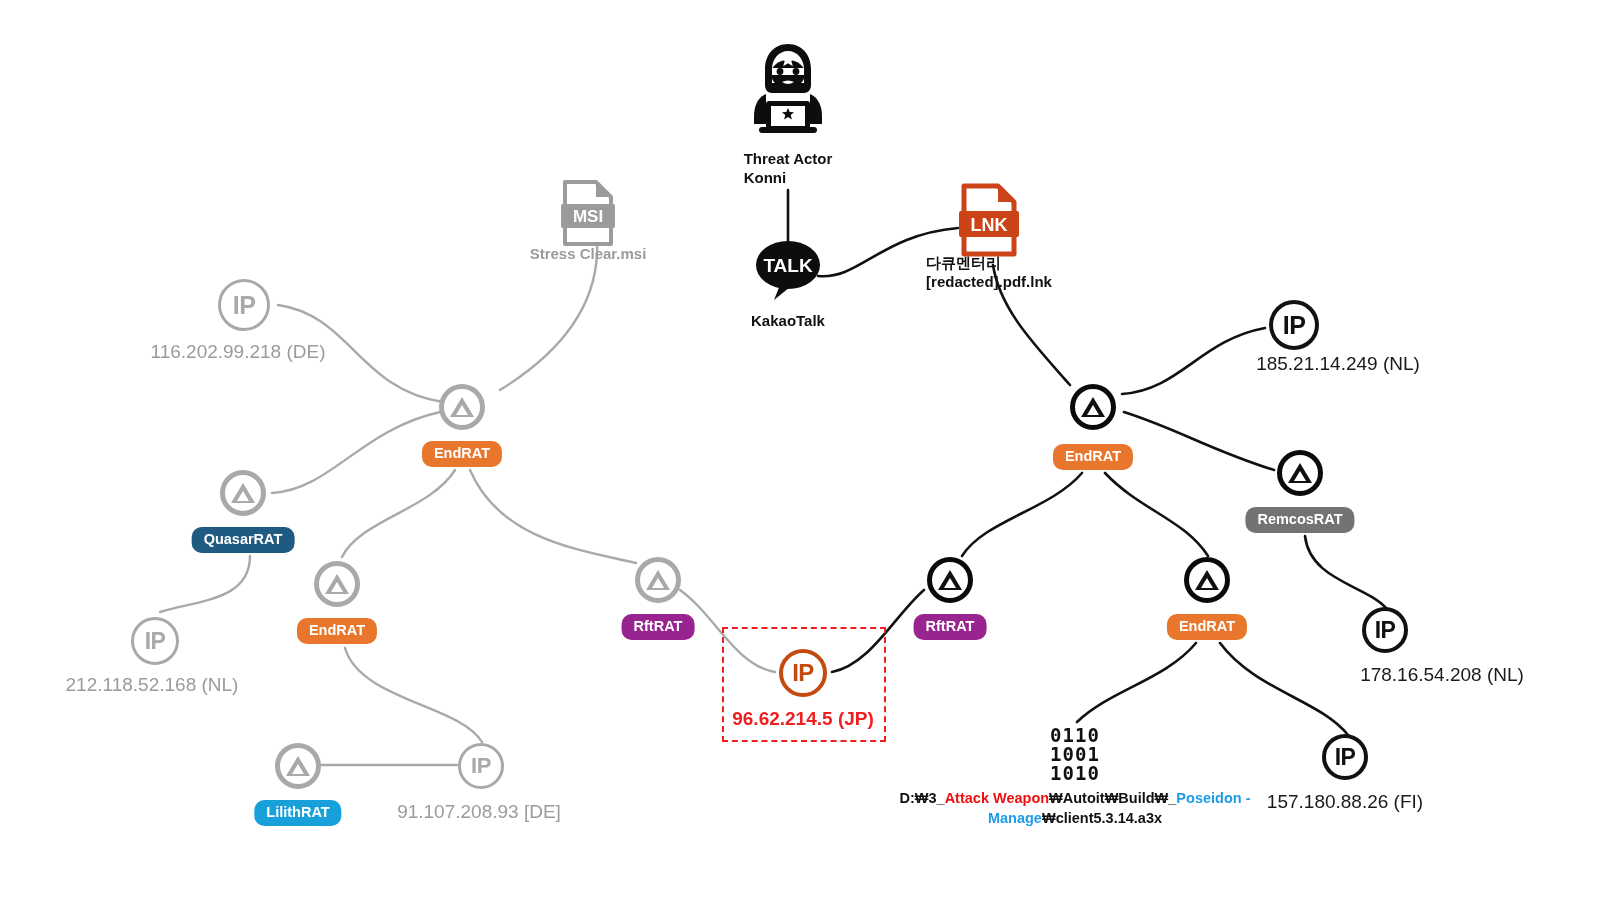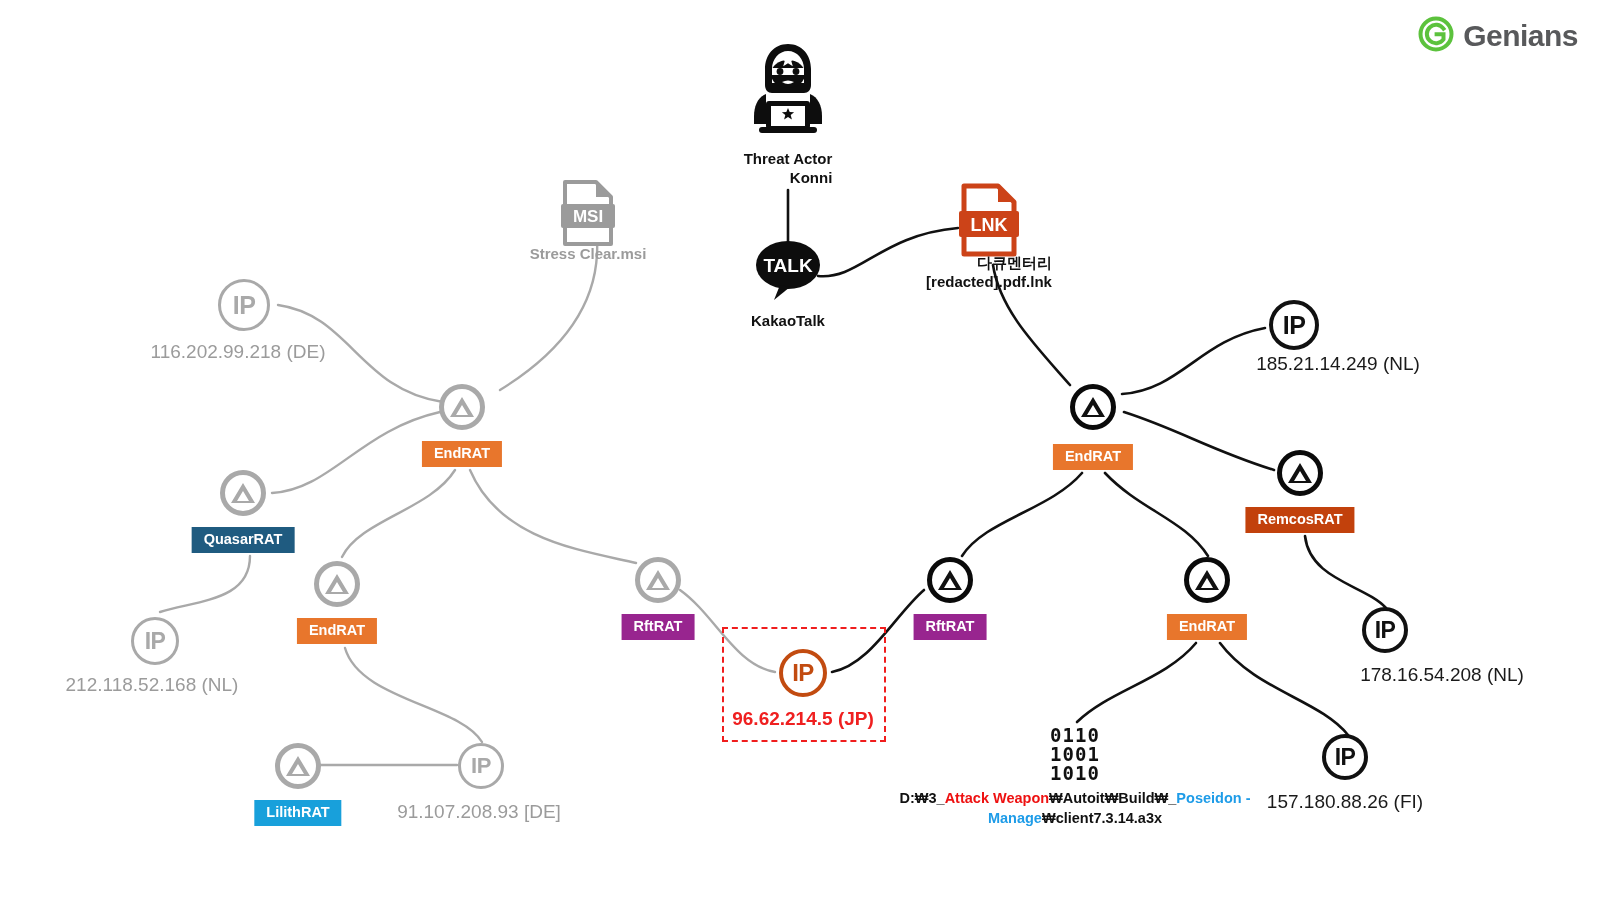--- a/index.html
+++ b/index.html
@@ -31,24 +31,24 @@
   .ipnode.hot{border:4px solid #c24b10;color:#c24b10;}
 
   .caption{font-size:19px;white-space:nowrap;line-height:1.25;}
   .caption.grey{color:#9b9b9b;}
   .caption.black{color:#1a1a1a;}
   .caption.hot{color:#ef2020;font-weight:bold;}
 
   
   .chip{position:absolute;transform:translate(-50%,0);
         color:#fff;font-weight:bold;font-size:14.5px;
-        padding:5px 12px 6px;white-space:nowrap;line-height:1;}
-
-  
-  .ttl{position:absolute;transform:translate(-50%,0);text-align:right;
+        padding:5px 12px 6px;white-space:nowrap;line-height:1;border-radius:10px;}
+
+  
+  .ttl{position:absolute;transform:translate(-50%,0);text-align:left;
        font-weight:bold;font-size:15px;color:#111;line-height:1.25;white-space:nowrap;}
   .ttl.grey{color:#9b9b9b;font-weight:bold;}
 
   
   .fileicon{position:absolute;transform:translate(-50%,-50%);}
 
   
   .hotbox{position:absolute;border:2.5px dashed #f01d1d;box-sizing:border-box;}
 
   
@@ -112,29 +112,20 @@
       <path d="M1105,473 C1140,510 1185,520 1208,556"></path>
 
       <path d="M924,590 C895,615 870,665 832,672"></path>
 
       <path d="M1196,643 C1165,680 1110,690 1077,722"></path>
 
       <path d="M1220,643 C1255,690 1320,700 1348,735"></path>
     </g>
   </svg>
 
-  <div id="brand">
-    <span>
-      <svg width="36" height="36" viewBox="0 0 36 36" aria-hidden="true">
-        <circle cx="18" cy="18" r="15.5" fill="none" stroke="#5cc23d" stroke-width="4"></circle>
-        <path d="M25.5,12.6 A9.2,9.2 0 1 0 25.5,23.4 L25.5,18.3 L18.6,18.3" fill="none" stroke="#5cc23d" stroke-width="4" stroke-linecap="square"></path>
-      </svg>
-    </span>
-    <span class="bt">Genians</span>
-  </div>
 
   <div class="node" style="left:788px;top:90px;">
     <svg width="76" height="100" viewBox="0 0 76 100" aria-hidden="true">
       <g fill="#0d0d0d">
         <path d="M38,6 C24,6 15,17 15,31 L15,47 C15,52 18,55 22,55 L54,55 C58,55 61,52 61,47 L61,31 C61,17 52,6 38,6 Z
                  M38,13 C47,13 54,21 54,31 L54,45 L22,45 L22,31 C22,21 29,13 38,13 Z"></path>
         <ellipse cx="38" cy="36" rx="17" ry="14"></ellipse>
         <rect x="22" y="30" width="32" height="7" fill="#fff"></rect>
         <circle cx="30" cy="33.5" r="3.4" fill="#0d0d0d"></circle>
         <circle cx="46" cy="33.5" r="3.4" fill="#0d0d0d"></circle>
@@ -285,33 +276,33 @@
   </div>
   <div class="chip" style="left:1093px;top:444px;background:#e8762c;">EndRAT</div>
 
   <div class="node" style="left:1300px;top:473px;">
     <div class="mnode black">
       <svg width="26" height="22" viewBox="0 0 26 22" aria-hidden="true">
         <path d="M13,1 L25,21 L1,21 Z M13,9 L7,19 L19,19 Z" fill="#111" fill-rule="evenodd"></path>
       </svg>
     </div>
   </div>
-  <div class="chip" style="left:1300px;top:507px;background:#c2410c;text-align:right;">RemcosRAT</div>
+  <div class="chip" style="left:1300px;top:507px;background:#737373;text-align:right;">RemcosRAT</div>
 
   <div class="node" style="left:1207px;top:580px;">
     <div class="mnode black">
       <svg width="26" height="22" viewBox="0 0 26 22" aria-hidden="true">
         <path d="M13,1 L25,21 L1,21 Z M13,9 L7,19 L19,19 Z" fill="#111" fill-rule="evenodd"></path>
       </svg>
     </div>
   </div>
   <div class="chip" style="left:1207px;top:614px;background:#e8762c;">EndRAT</div>
 
   <div class="binary" style="left:1075px;top:726px;">
     <div>0110</div>
     <div>1001</div>
     <div>1010</div>
   </div>
   <div class="pathtxt" style="left:1075px;top:789px;width:430px;">
-    <span>D:₩3_</span><span class="red">Attack Weapon</span><span>₩Autoit</span><span>₩Build₩_</span><span class="blue">Poseidon - Manage</span><span>₩client7.3.14.a3x</span>
+    <span>D:₩3_</span><span class="red">Attack Weapon</span><span>₩Autoit</span><span>₩Build₩_</span><span class="blue">Poseidon - Manage</span><span>₩client5.3.14.a3x</span>
   </div>
 
 </div>
 
 </body></html>

